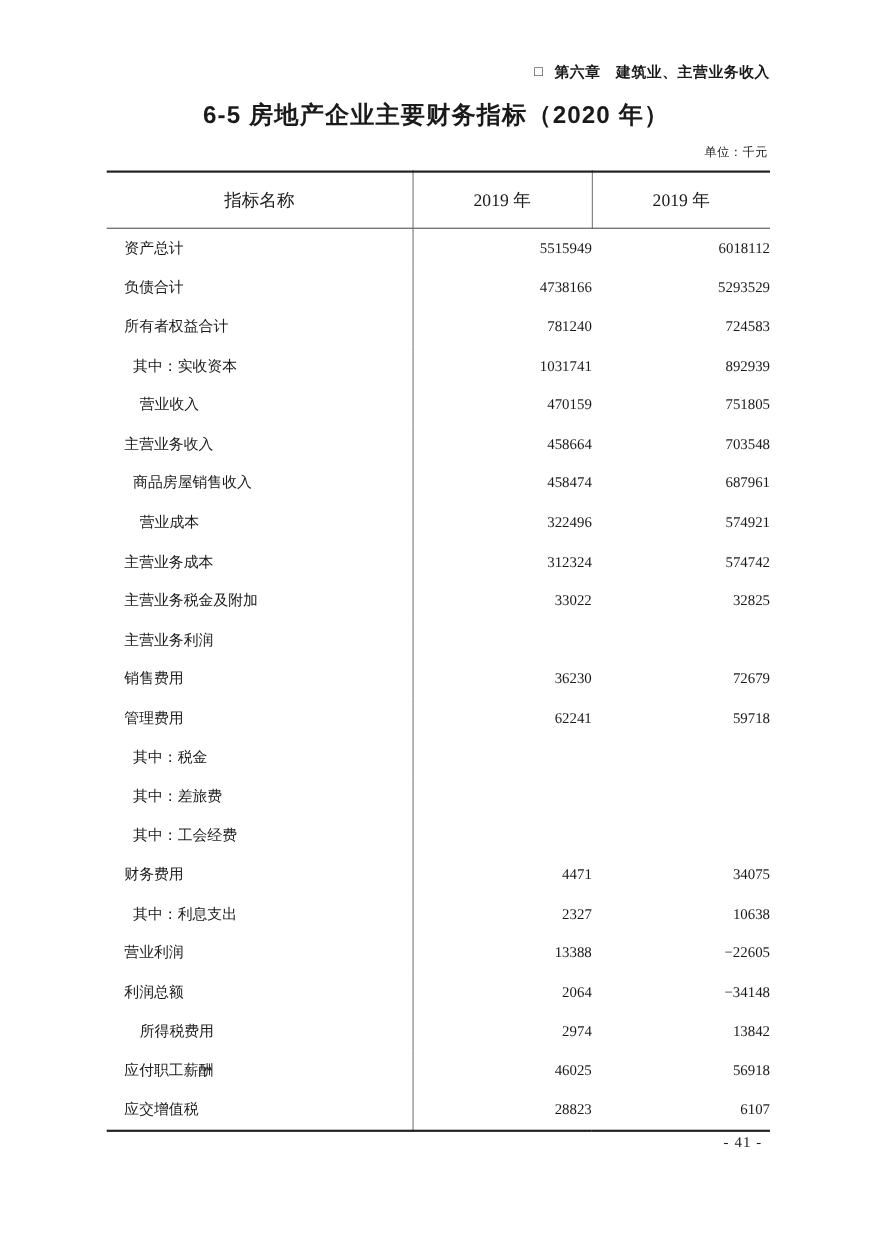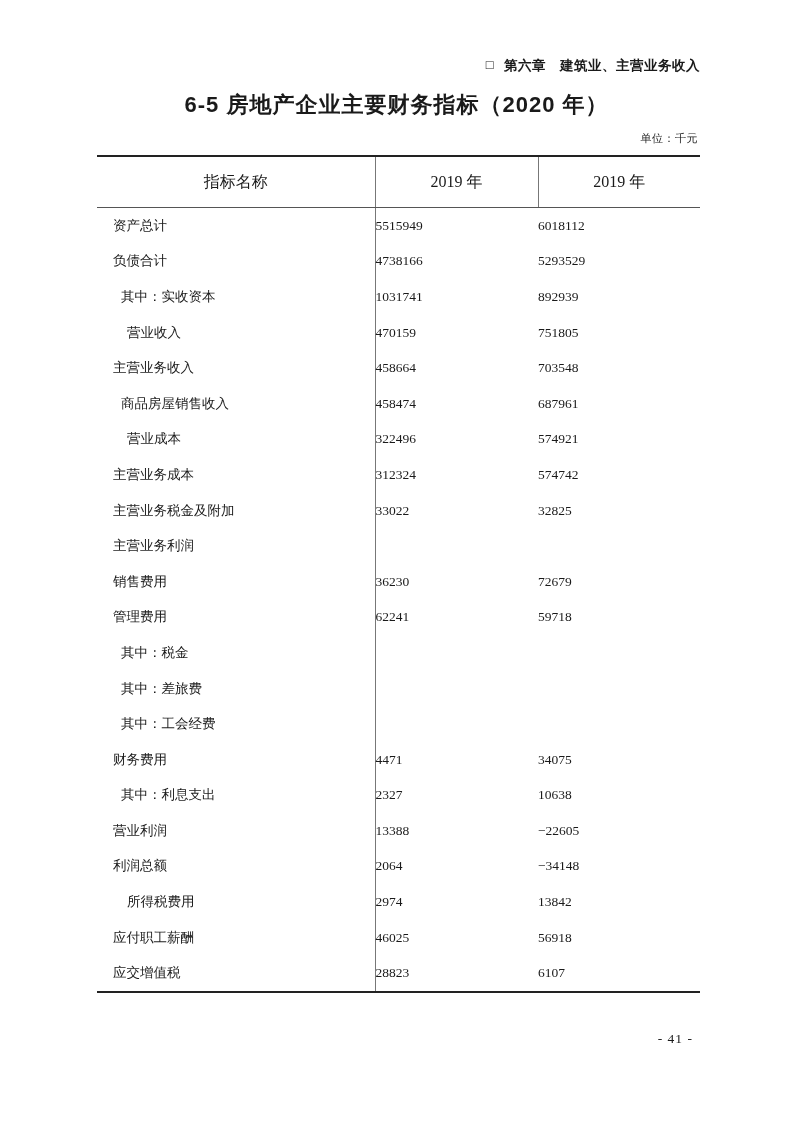--- a/index.html
+++ b/index.html
@@ -84,20 +84,21 @@
     font-size: 13.5px;
     vertical-align: middle;
     padding: 0;
     white-space: nowrap;
   }
   td.cell-label { border-right: 1px solid #777777; }
   td.cell-label.indent-0 { padding-left: 16px; }
   td.cell-label.indent-1 { padding-left: 24px; }
   td.cell-label.indent-2 { padding-left: 30px; }
   td.cell-num {
+    text-align: right;
     padding-right: 57px;
     font-family: "Liberation Serif", "DejaVu Serif", serif;
   }
   .page-number {
     position: absolute;
     top: 1031px;
     right: 100px;
     font-size: 13.5px;
     letter-spacing: 1px;
   }
@@ -134,20 +135,25 @@
             <td class="cell-label indent-0">资产总计</td>
             <td class="cell-num">5515949</td>
             <td class="cell-num">6018112</td>
           </tr>
           <tr>
             <td class="cell-label indent-0">负债合计</td>
             <td class="cell-num">4738166</td>
             <td class="cell-num">5293529</td>
           </tr>
           <tr>
+            <td class="cell-label indent-0">所有者权益合计</td>
+            <td class="cell-num">781240</td>
+            <td class="cell-num">724583</td>
+          </tr>
+          <tr>
             <td class="cell-label indent-1">其中：实收资本</td>
             <td class="cell-num">1031741</td>
             <td class="cell-num">892939</td>
           </tr>
           <tr>
             <td class="cell-label indent-2">营业收入</td>
             <td class="cell-num">470159</td>
             <td class="cell-num">751805</td>
           </tr>
           <tr>

